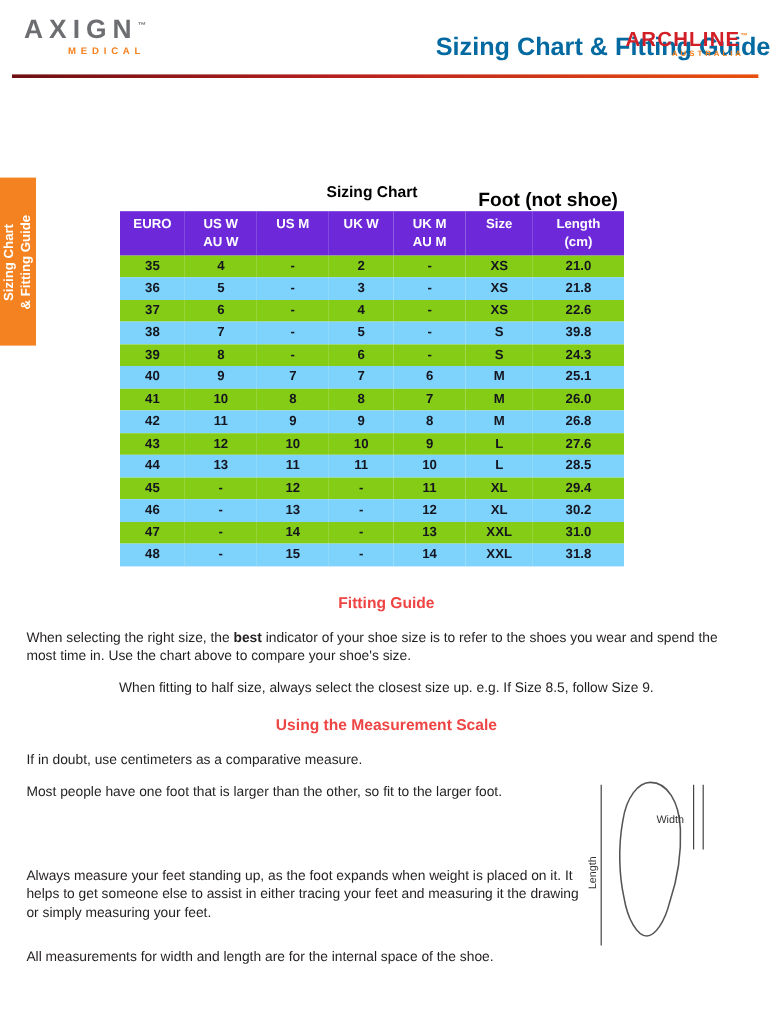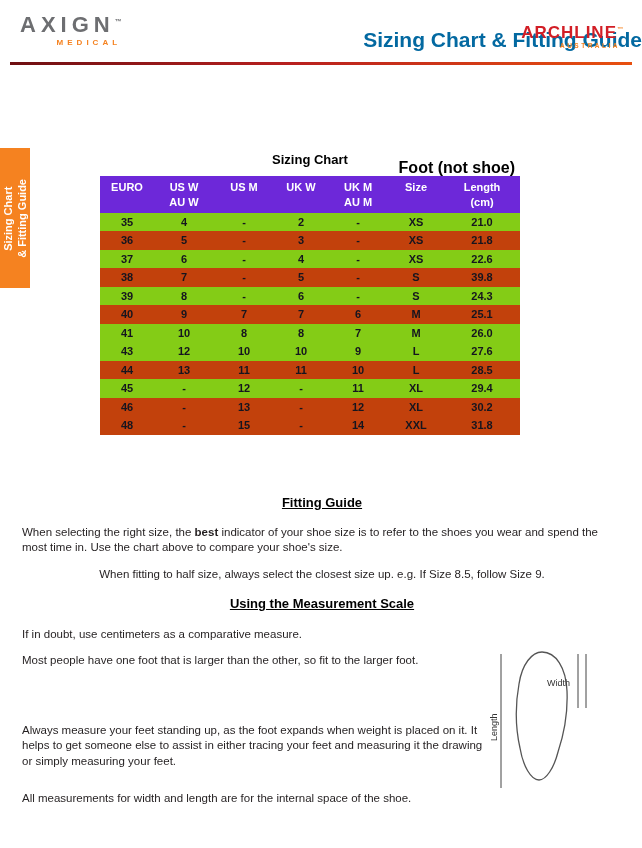--- a/index.html
+++ b/index.html
@@ -33,25 +33,25 @@
   .foot-note { position:absolute; top:159px; left:360px; width:155px; text-align:right;
                font-size:16px; font-weight:bold; color:#000; }
 
   
   table.sizing { position:absolute; top:176px; left:100px; width:420px; border-collapse:collapse; table-layout:fixed; }
   table.sizing th { background:#6d28d9; color:#fff; font-size:11px; font-weight:bold;
                     vertical-align:top; padding:4px 0 3px; line-height:1.35; height:36px; }
   table.sizing td { font-size:11px; font-weight:bold; color:#15151f; text-align:center;
                     height:18.5px; padding:0; }
   tr.rowA td { background:#84cc16; }
-  tr.rowB td { background:#c2410c; }
+  tr.rowB td { background:#7dd3fc; }
 
   
   .flow { position:absolute; top:494px; left:22px; width:600px; font-size:11.5px; line-height:1.35; color:#231f20; }
-  .flow h2 { font-size:13px; font-weight:bold; color:#000000; text-align:center;text-decoration:underline; }
+  .flow h2 { font-size:13px; font-weight:bold; color:#ef4444; text-align:center; }
   .h-fitting { margin:0 0 13px 0; }
   .h-measure { margin:8px 0 14px 0; }
   .flow p { margin:0 0 11px 0; }
   .p2 { margin-bottom:13px !important;text-align:center; }
   .p-narrow { width:470px; }
   .p-measure2 { margin-bottom:22px !important; }
   .p-most { margin-bottom:54px !important; }
 
   
   .foot-diagram { position:absolute; left:490px; top:646px; width:108px; height:150px; }
@@ -181,20 +181,29 @@
         </tr>
         <tr class="rowA">
           <td>41</td>
           <td>10</td>
           <td>8</td>
           <td>8</td>
           <td>7</td>
           <td>M</td>
           <td>26.0</td>
         </tr>
+        <tr class="rowB">
+          <td>42</td>
+          <td>11</td>
+          <td>9</td>
+          <td>9</td>
+          <td>8</td>
+          <td>M</td>
+          <td>26.8</td>
+        </tr>
         <tr class="rowA">
           <td>43</td>
           <td>12</td>
           <td>10</td>
           <td>10</td>
           <td>9</td>
           <td>L</td>
           <td>27.6</td>
         </tr>
         <tr class="rowB">
@@ -216,20 +225,29 @@
           <td>29.4</td>
         </tr>
         <tr class="rowB">
           <td>46</td>
           <td>-</td>
           <td>13</td>
           <td>-</td>
           <td>12</td>
           <td>XL</td>
           <td>30.2</td>
+        </tr>
+        <tr class="rowA">
+          <td>47</td>
+          <td>-</td>
+          <td>14</td>
+          <td>-</td>
+          <td>13</td>
+          <td>XXL</td>
+          <td>31.0</td>
         </tr>
         <tr class="rowB">
           <td>48</td>
           <td>-</td>
           <td>15</td>
           <td>-</td>
           <td>14</td>
           <td>XXL</td>
           <td>31.8</td>
         </tr>

